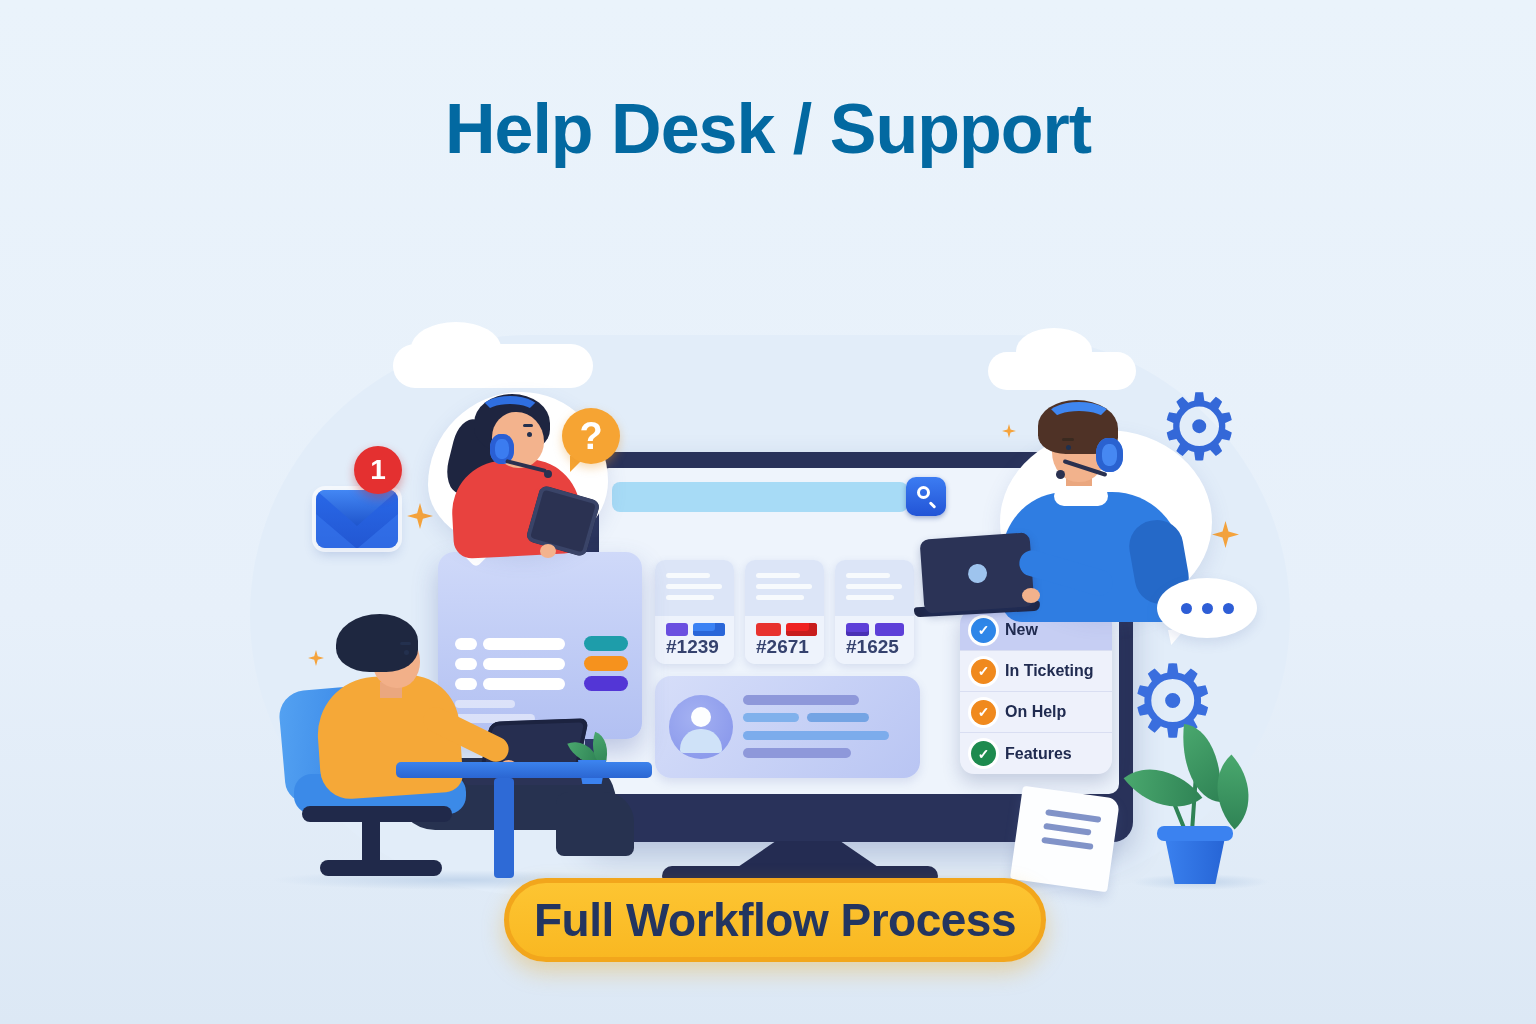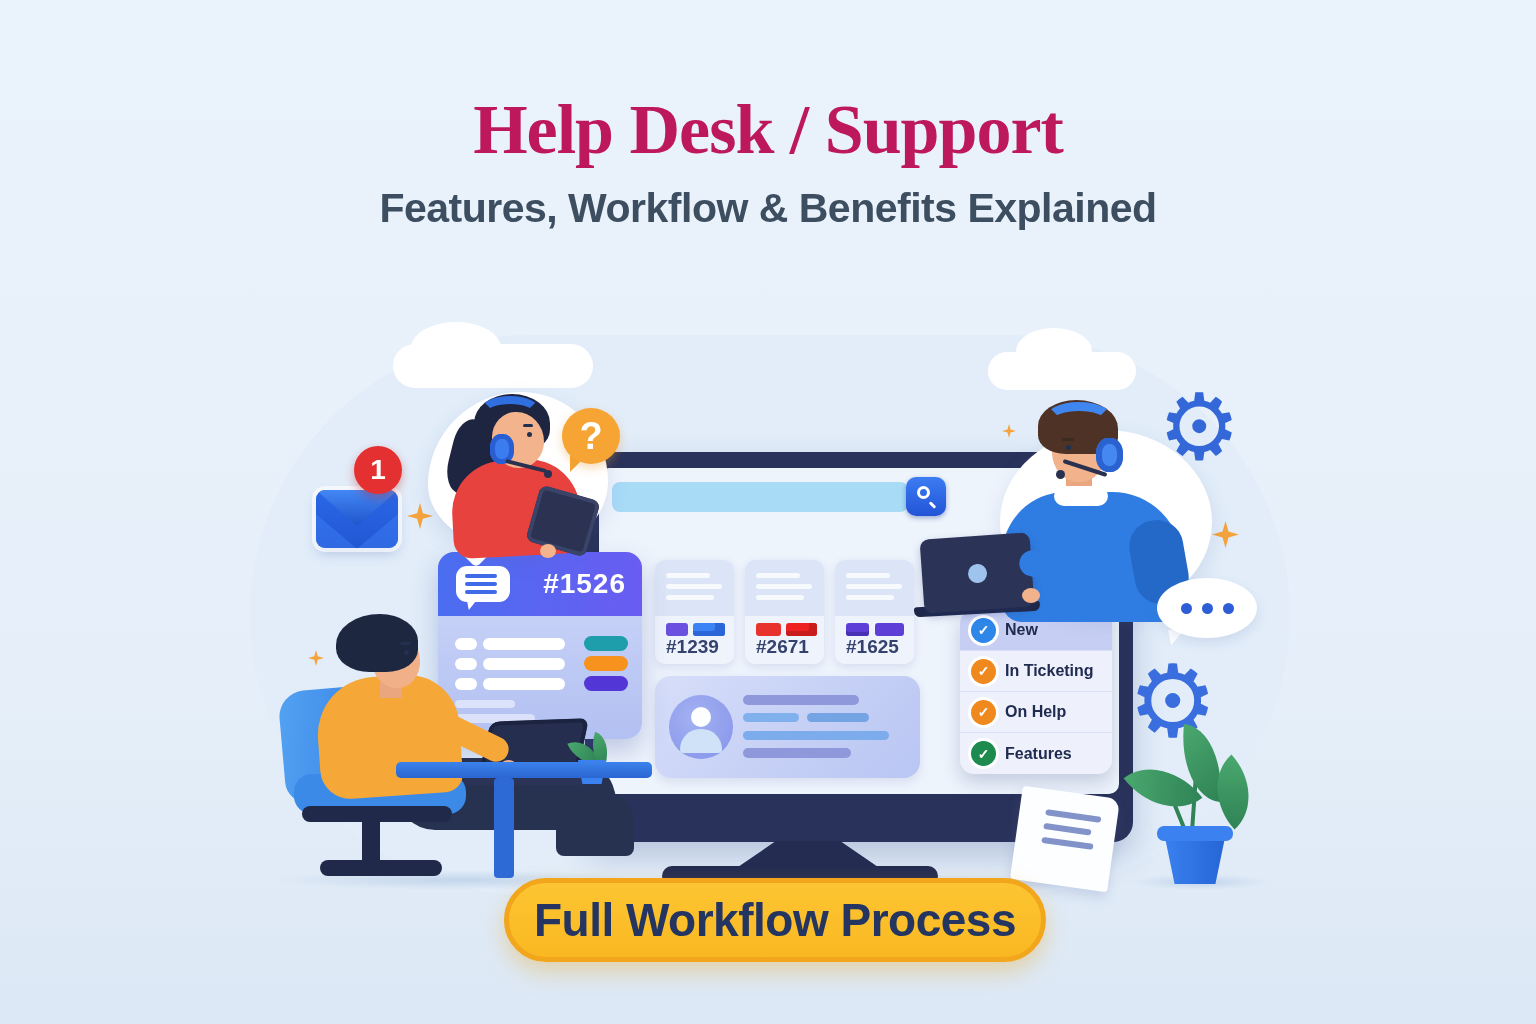--- a/index.html
+++ b/index.html
@@ -16,21 +16,21 @@
   .bg-blob { left:250px; top:335px; width:1040px; height:560px; background:#e2edf9; border-radius:280px; }
   .cloud { background:#fff; border-radius:30px; }
   .cloud::before { content:""; position:absolute; background:#fff; border-radius:50%; }
   .cloud-l { left:393px; top:344px; width:200px; height:44px; }
   .cloud-l::before { left:18px; top:-22px; width:90px; height:52px; }
   .cloud-r { left:988px; top:352px; width:148px; height:38px; }
   .cloud-r::before { left:28px; top:-24px; width:76px; height:46px; }
 
   
   .titlebox { left:0; right:0; top:84px; text-align:center; }
-  .title { font-size:70px; line-height:1.3; font-weight:bold; color:#be185d; letter-spacing:-1px;font-family:Liberation Serif, serif; }
+  .title { font-size:70px; line-height:1.3; font-weight:bold; color:#0369a1; letter-spacing:-1px; }
   .subtitle { margin-top:10px; font-size:41px; font-weight:bold; color:#3d4e61; letter-spacing:-0.5px; }
 
   
   .monitor-frame { left:585px; top:452px; width:548px; height:390px; background:#29325a; border-radius:20px; box-shadow:0 14px 30px rgba(50,70,130,.25); }
   .monitor-screen { left:599px; top:468px; width:520px; height:326px; background:#eef4fc; border-radius:10px; }
   .monitor-stand { left:735px; top:841px; width:146px; height:28px; background:#242c52; clip-path:polygon(28% 0,72% 0,100% 100%,0 100%); }
   .monitor-base { left:662px; top:866px; width:276px; height:20px; background:#242c52; border-radius:10px; }
   .floor-shadow { background:radial-gradient(ellipse at center, rgba(170,195,225,.55) 0%, rgba(170,195,225,0) 70%); }
 
   
@@ -194,21 +194,20 @@
 <body>
 
 <div class="abs bg-blob"></div>
 <div class="abs cloud cloud-l"></div>
 <div class="abs cloud cloud-r"></div>
 
 <div class="abs titlebox">
   <div class="title">
     <span>Help Desk / Support</span><br>
   </div>
-  <div class="subtitle">Features, Workflow &amp; Benefits Explained</div>
 </div>
 
 <div class="abs floor-shadow" style="left:560px;top:874px;width:560px;height:18px;"></div>
 <div class="abs monitor-frame"></div>
 <div class="abs monitor-screen"></div>
 <div class="abs monitor-stand"></div>
 <div class="abs monitor-base"></div>
 
 <div class="abs search-wrap">
   <div class="search-input"></div>
@@ -267,28 +266,20 @@
     <span class="sbadge b-hold">✓</span>
     <span class="slabel">On Help</span>
   </div>
   <div class="status-row">
     <span class="sbadge b-res">✓</span>
     <span class="slabel">Features</span>
   </div>
 </div>
 
 <div class="abs ticket">
-  <div class="ticket-head">
-    <div class="chat-ic">
-      <i class="cl cl1"></i>
-        <i class="cl cl2"></i>
-        <i class="cl cl3"></i>
-    </div>
-    <span class="ticket-id">#1526</span>
-  </div>
   <span class="tpill" style="top:86px;"></span>
   <span class="tbar" style="top:86px;"></span>
   <span class="cpill" style="top:84px;background:#1e9daa;"></span>
   <span class="tpill" style="top:106px;"></span>
   <span class="tbar" style="top:106px;"></span>
   <span class="cpill" style="top:104px;background:#f6921d;"></span>
   <span class="tpill" style="top:126px;"></span>
   <span class="tbar" style="top:126px;"></span>
   <span class="cpill" style="top:124px;background:#5336d6;"></span>
   <span class="faint" style="top:148px;width:60px;height:8px;"></span>

